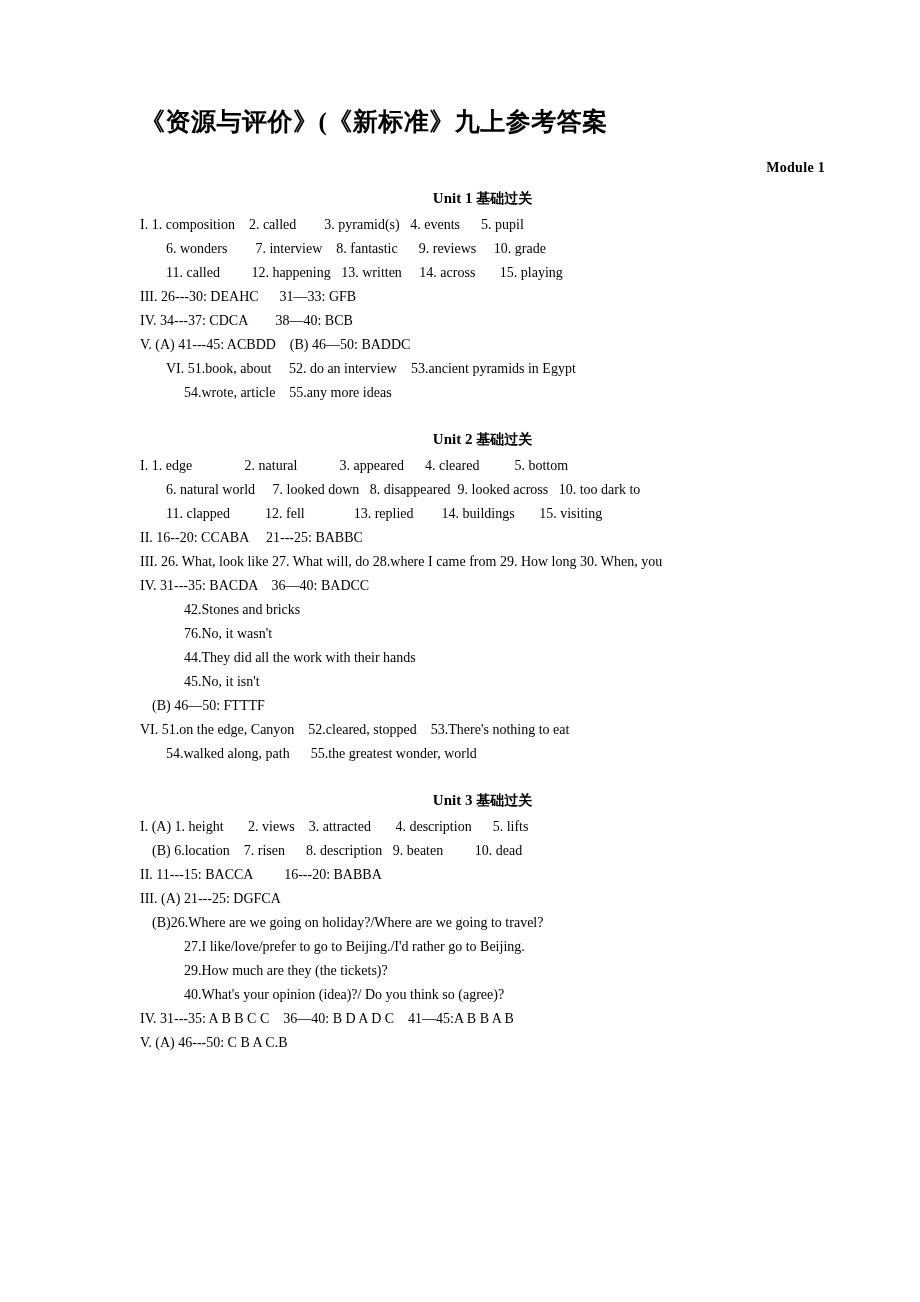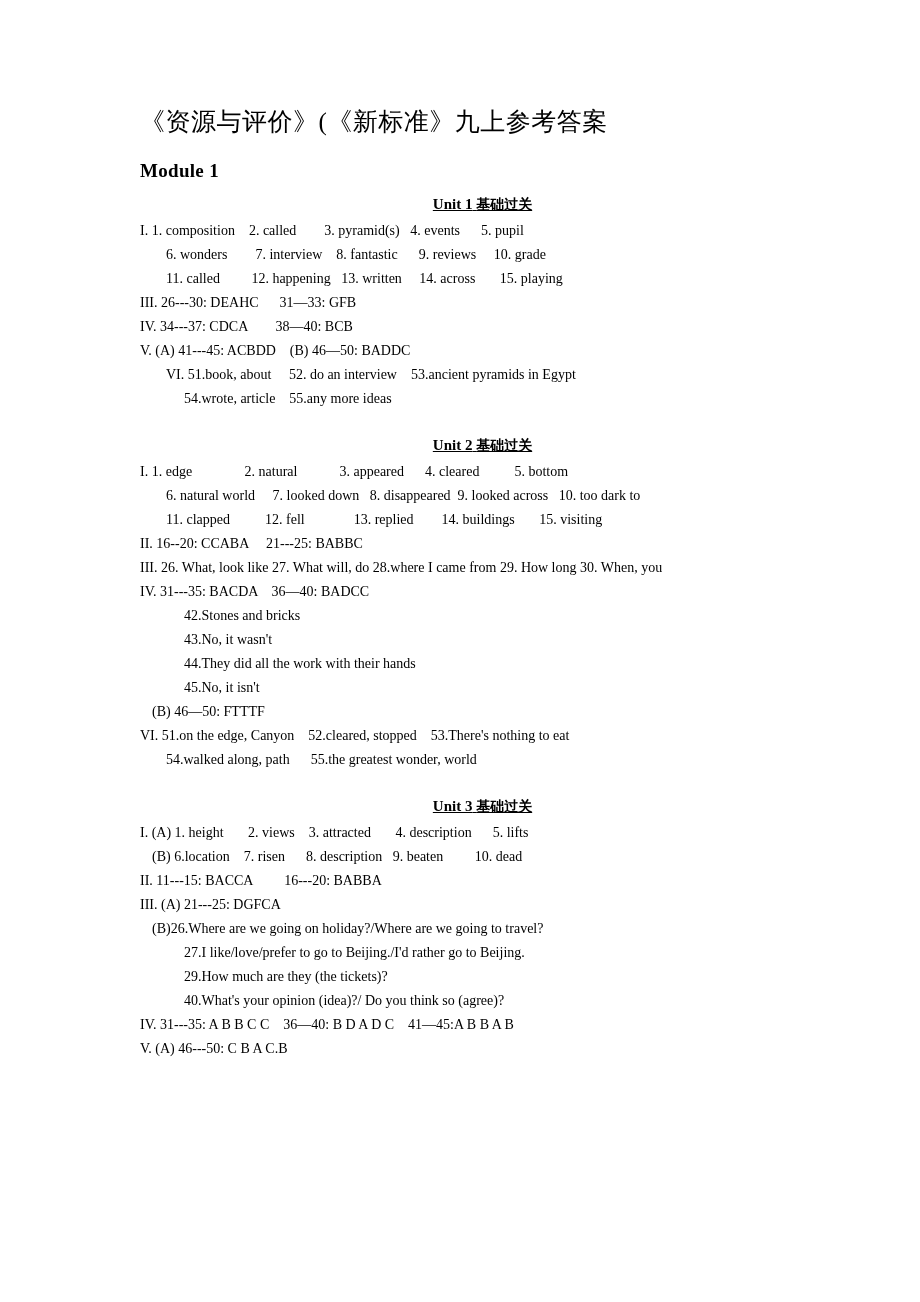--- a/index.html
+++ b/index.html
@@ -17,38 +17,37 @@
   .page {
     position: relative;
     width: 920px;
     height: 1302px;
     box-sizing: border-box;
     padding: 105px 95px 0 140px;
   }
   .doc-title {
     font-family: "Liberation Serif", serif;
     font-size: 25px;
-    font-weight: normal;
+    font-weight: bold;
     letter-spacing: 0.5px;
     margin: 0 0 22px 0;
     text-align: left;
   }
   .module-title {
-    font-size: 19px;
+    font-size: 14px;
     font-weight: bold;
-    text-align: left;
+    text-align: right;
     margin: 0 0 14px 0;
     letter-spacing: 0.3px;
   }
   .unit-title {
     font-size: 15px;
     font-weight: bold;
     text-align: center;
     margin: 0 0 5px 0;
-    text-decoration: underline;
   }
   .unit-title .cn {
     font-family: "DejaVu Sans", sans-serif;
     font-size: 14px;
     font-weight: bold;
   }
   .line {
     font-size: 14px;
     line-height: 24px;
     white-space: pre-wrap;
@@ -91,21 +90,21 @@
     <span class="cn">基础过关</span>
   </div>
   <div class="block">
     <p class="line">I. 1. edge               2. natural            3. appeared      4. cleared          5. bottom</p>
     <p class="line indent1">6. natural world     7. looked down   8. disappeared  9. looked across   10. too dark to</p>
     <p class="line indent1">11. clapped          12. fell              13. replied        14. buildings       15. visiting</p>
     <p class="line">II. 16--20: CCABA     21---25: BABBC</p>
     <p class="line">III. 26. What, look like 27. What will, do 28.where I came from 29. How long 30. When, you</p>
     <p class="line">IV. 31---35: BACDA    36—40: BADCC</p>
     <p class="line indent2">42.Stones and bricks</p>
-    <p class="line indent2">43.No, it wasn't</p>
+    <p class="line indent2">76.No, it wasn't</p>
     <p class="line indent2">44.They did all the work with their hands</p>
     <p class="line indent2">45.No, it isn't</p>
     <p class="line indent-half">(B) 46—50: FTTTF</p>
     <p class="line">VI. 51.on the edge, Canyon    52.cleared, stopped    53.There's nothing to eat</p>
     <p class="line indent1">54.walked along, path      55.the greatest wonder, world</p>
   </div>
 
   <div class="gap-lg"></div>
 
   <div class="unit-title">

